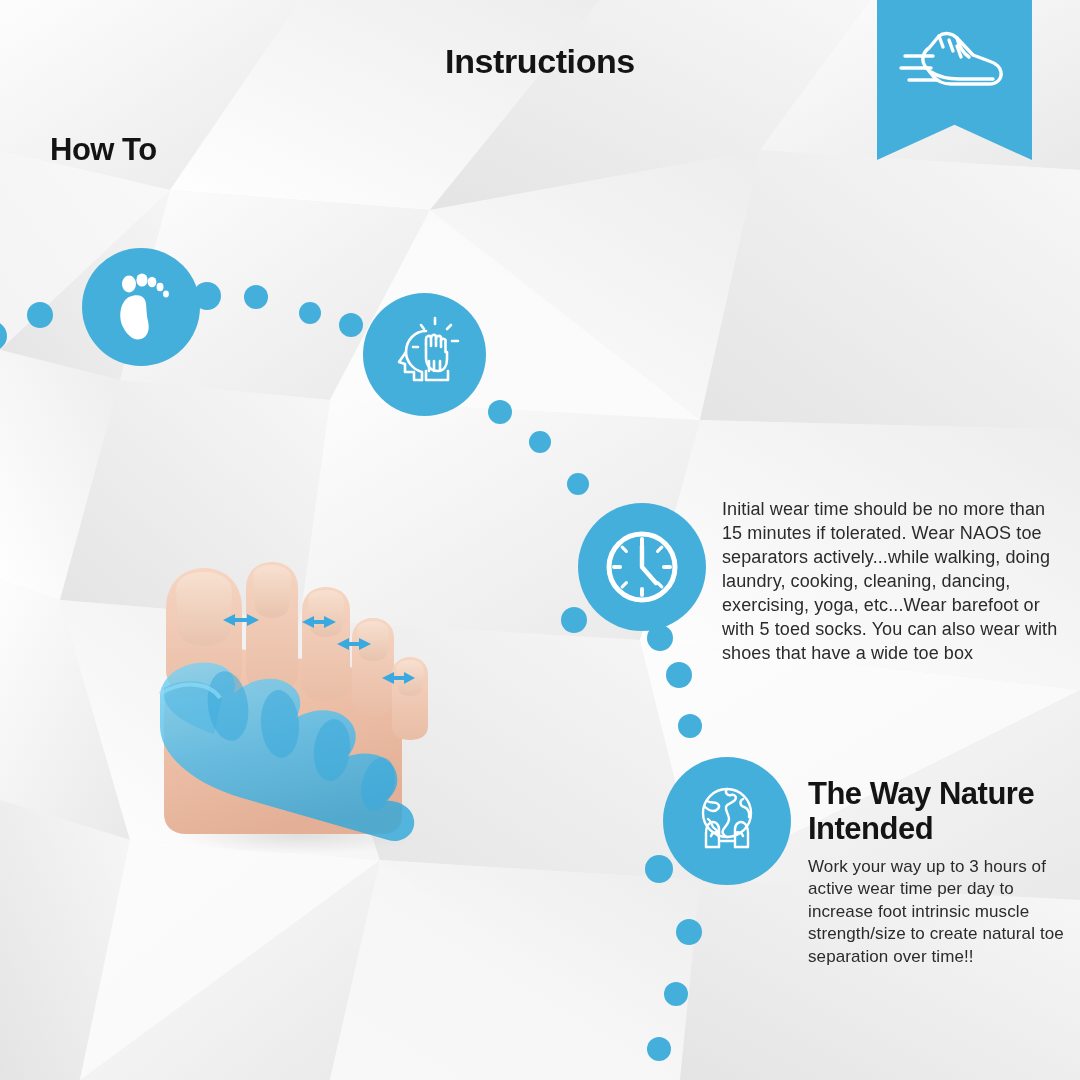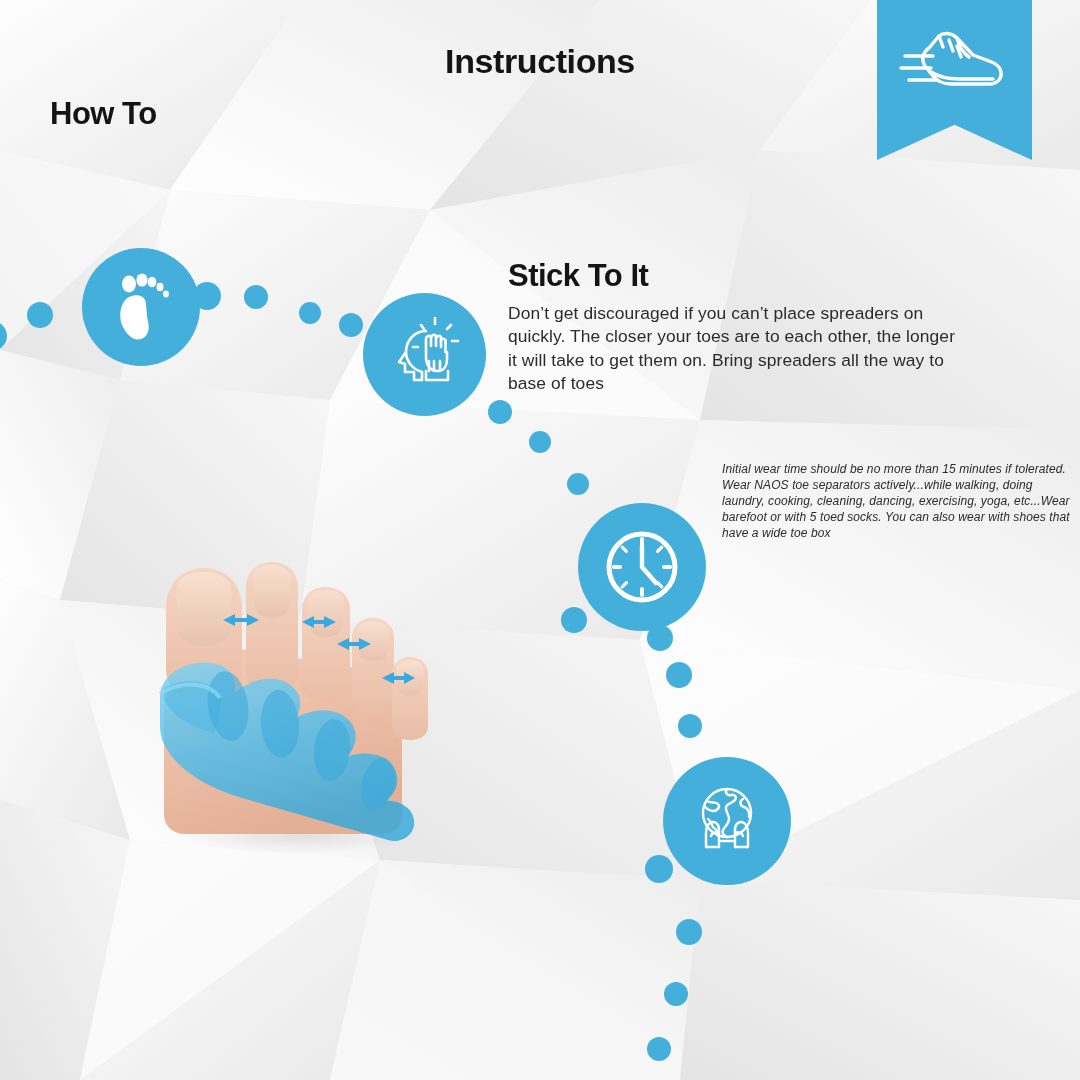--- a/index.html
+++ b/index.html
@@ -31,27 +31,27 @@
     font-size:34px;font-weight:bold;color:#141414;letter-spacing:-.4px;
   }
   .sec-title{
     font-size:31px;font-weight:bold;color:#141414;letter-spacing:-.5px;
     line-height:1.14;margin:0 0 9px 0;
   }
   .sec-body{
     font-size:17.4px;color:#2b2b2b;line-height:1.33;margin:0;
     letter-spacing:.1px;
   }
-  .sec{position:absolute;}
+  .sec{position:absolute;margin-top:36px;}
   #sec-howto{left:50px;top:96px;width:440px;}
   #sec-stick{left:508px;top:258px;width:452px;}
   #sec-wear {left:722px;top:462px;width:348px;}
   #sec-nature{left:808px;top:740px;width:262px;}
   #sec-nature .sec-body{font-size:17px;}
-  #sec-wear  .sec-body{font-size:12px;font-style:italic;}
+  #sec-wear  .sec-body{font-size:18px;}
   
   .icon-circle{
     position:absolute;border-radius:50%;background:#45afdb;
     display:flex;align-items:center;justify-content:center;
   }
   #icon-foot  {left:82px; top:248px;width:118px;height:118px;}
   #icon-stick {left:363px;top:293px;width:123px;height:123px;}
   #icon-clock {left:578px;top:503px;width:128px;height:128px;}
   #icon-nature{left:663px;top:757px;width:128px;height:128px;}
   
@@ -147,24 +147,20 @@
     <svg width="64" height="76" viewBox="0 0 64 76">
       <path d="M20 28 C11 33 9 48 14 58 C19 68 26 72 32 70 C39 68 41 60 39 52 C37 44 38 36 36 31 C34 26 27 25 20 28 Z" fill="#ffffff"></path>
       <ellipse cx="20" cy="15" rx="7" ry="8.5" fill="#ffffff"></ellipse>
       <ellipse cx="33" cy="11" rx="5.6" ry="6.6" fill="#ffffff"></ellipse>
       <ellipse cx="43" cy="13" rx="4.4" ry="5.2" fill="#ffffff"></ellipse>
       <ellipse cx="51" cy="18" rx="3.5" ry="4.2" fill="#ffffff"></ellipse>
       <ellipse cx="57" cy="25" rx="2.9" ry="3.4" fill="#ffffff"></ellipse>
     </svg>
   </div>
 
-  <div class="sec" id="sec-stick">
-    <h2 class="sec-title">Stick To It</h2>
-    <p class="sec-body">Don’t get discouraged if you can’t place spreaders on quickly.  The closer your toes are to each other, the longer it will take to get them on.  Bring spreaders all the way to base of toes</p>
-  </div>
 
   <div class="icon-circle" id="icon-stick">
     <svg width="82" height="82" viewBox="0 0 82 82" fill="none" stroke="#ffffff" stroke-width="2.6" stroke-linecap="round" stroke-linejoin="round">
       <path d="M38 66 L38 58 C30 56 22 48 22 38 C22 26 31 17 42 17"></path>
       <path d="M22 38 L15 48 L21 50 L21 58 L30 58 L30 66 L38 66"></path>
       <path d="M42 30 L42 25 C42 22 45 21 47 23 L47 32"></path>
       <path d="M47 24 C47 21 50 20 52 22 L52 32"></path>
       <path d="M52 25 C52 22 55 21 57 23 L57 33"></path>
       <path d="M57 27 C57 24.5 60 24 61.5 26 L61.5 38"></path>
       <path d="M42 30 L42 43 C42 52 47 57 54 57 C60 57 63 52 63 45 L63 38"></path>
@@ -180,20 +176,24 @@
 
   <div class="icon-circle" id="icon-clock">
     <svg width="96" height="96" viewBox="0 0 96 96" fill="none" stroke="#ffffff" stroke-linecap="round">
       <circle cx="48" cy="48" r="33" stroke-width="5"></circle>
       <path stroke-width="4" d="M48 20 L48 26 M48 70 L48 76 M20 48 L26 48 M70 48 L76 48"></path>
       <path stroke-width="3.2" d="M67.8 28.2 L63.6 32.4 M32.4 63.6 L28.2 67.8 M67.8 67.8 L63.6 63.6 M32.4 32.4 L28.2 28.2"></path>
       <path stroke-width="4.4" d="M48 48 L48 27 M48 48 L62 64"></path>
     </svg>
   </div>
 
+  <div class="sec" id="sec-nature">
+    <h2 class="sec-title">The Way Nature Intended</h2>
+    <p class="sec-body">Work your way up to 3 hours of active wear time per day to increase foot intrinsic muscle strength/size to create natural toe separation over time!!</p>
+  </div>
 
   <div class="icon-circle" id="icon-nature">
     <svg width="92" height="92" viewBox="0 0 92 92" fill="none" stroke="#ffffff" stroke-width="2.4" stroke-linecap="round" stroke-linejoin="round">
       <circle cx="46" cy="38" r="24"></circle>
       <path d="M26 26 C31 29 34 26 37 29 C40 32 36 36 32 36 C28 36 25 33 23 31"></path>
       <path d="M46 14 C43 18 47 21 50 20 C54 19 56 22 54 25 C52 28 46 28 45 32 C44 36 48 39 48 44 C48 49 44 51 42 55 C40 59 44 61 46 62"></path>
       <path d="M62 24 C58 26 59 31 63 32 C67 33 69 38 68 42"></path>
       <path d="M27 44 C31 46 30 51 33 53 C36 55 38 58 37 61"></path>
       <path d="M38 72 L38 54 C38 49 33 45 29 48 C26 50 25 54 25 58 L25 72"></path>
       <path d="M54 72 L54 54 C54 49 59 45 63 48 C66 50 67 54 67 58 L67 72"></path>

